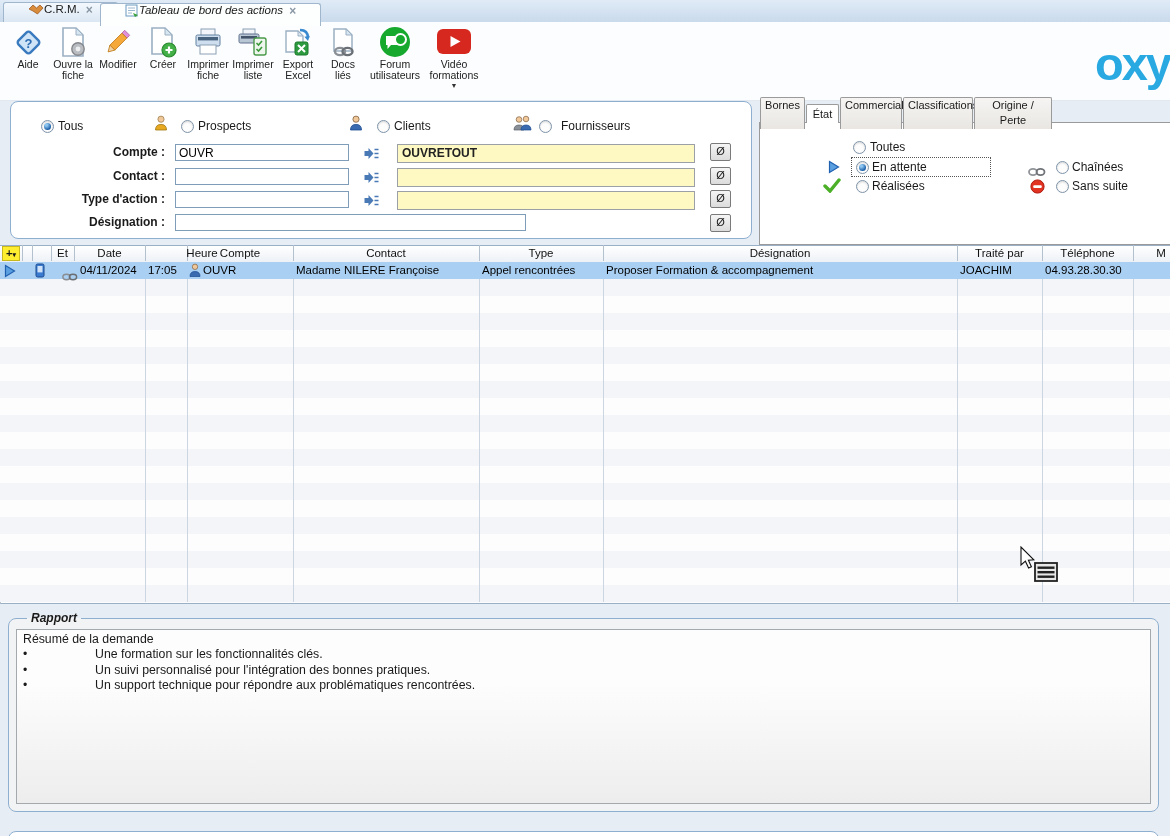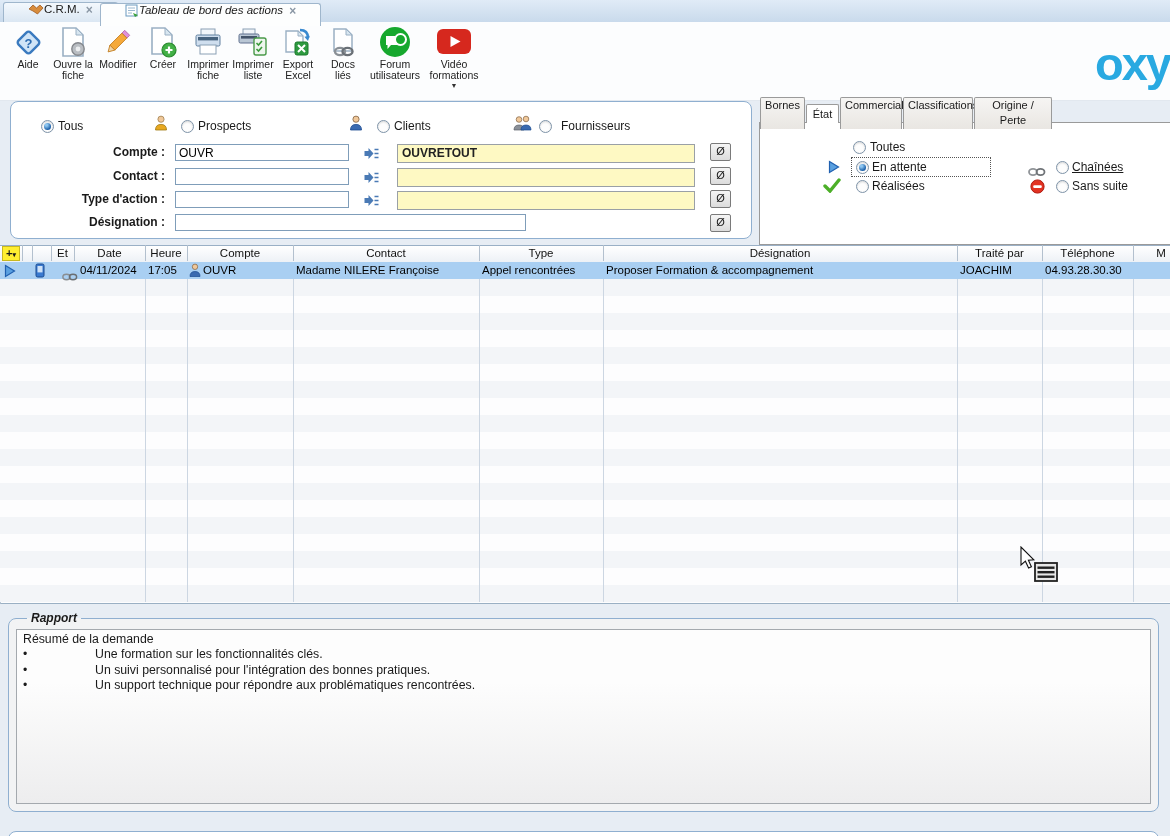--- a/index.html
+++ b/index.html
@@ -279,21 +279,21 @@
         <path d="M2 8 l5 5 L16 2" stroke="#4caf28" stroke-width="3.4" fill="none" stroke-linecap="round"></path>
       </svg></span>
   <span class="radio" style="left:856px;top:180px;"></span>
   <span class="rlbl" style="left:872px;top:179px;text-align:center;">Réalisées</span>
 
   <span class="abs" style="left:1028px;top:163px;"><svg width="18" height="10">
         <ellipse cx="5" cy="5" rx="4" ry="3.1" fill="none" stroke="#909498" stroke-width="1.8"></ellipse>
         <ellipse cx="12.5" cy="5" rx="4" ry="3.1" fill="none" stroke="#707478" stroke-width="1.8"></ellipse>
       </svg></span>
   <span class="radio" style="left:1056px;top:161px;"></span>
-  <span class="rlbl" style="left:1072px;top:160px;text-decoration:underline;">Chaînées</span>
+  <span class="rlbl" style="left:1072px;top:160px;">Chaînées</span>
 
   <span class="abs" style="left:1030px;top:179px;"><svg width="15" height="15">
         <circle cx="7.5" cy="7.5" r="6.6" fill="#e23222" stroke="#b01a10"></circle>
         <rect x="3.2" y="6.2" width="8.6" height="2.7" rx="1.2" fill="#fff"></rect>
       </svg></span>
   <span class="radio" style="left:1056px;top:180px;"></span>
   <span class="rlbl" style="left:1072px;top:179px;">Sans suite</span>
 
   <div class="abs thead"></div>
 
@@ -301,21 +301,21 @@
       linear-gradient(#b3c0ce,#b3c0ce),linear-gradient(#b3c0ce,#b3c0ce),linear-gradient(#b3c0ce,#b3c0ce),
       linear-gradient(#b3c0ce,#b3c0ce),linear-gradient(#b3c0ce,#b3c0ce),linear-gradient(#b3c0ce,#b3c0ce),
       linear-gradient(#b3c0ce,#b3c0ce),linear-gradient(#b3c0ce,#b3c0ce),linear-gradient(#b3c0ce,#b3c0ce),
       linear-gradient(#b3c0ce,#b3c0ce),linear-gradient(#b3c0ce,#b3c0ce),linear-gradient(#b3c0ce,#b3c0ce);
       background-size:1px 100%;background-repeat:no-repeat;
       background-position:22px 0,32px 0,51px 0,74px 0,145px 0,187px 0,293px 0,479px 0,603px 0,957px 0,1042px 0,1133px 0;"></div>
   <div class="abs" style="left:2px;top:246px;width:16px;height:13px;background:#ffee30;border:1px solid #c8b820;font-size:11px;font-weight:bold;line-height:12px;text-align:center;">+<span style="font-size:7px;">▾</span></div>
 
   <div class="hcell" style="left:51px;width:23px;">Et</div>
   <div class="hcell" style="left:74px;width:71px;">Date</div>
-  <div class="hcell" style="left:145px;width:42px;">Heure</div>
+  <div class="hcell" style="left:153px;width:42px;padding-left:28px;">Heure</div>
   <div class="hcell" style="left:187px;width:106px;">Compte</div>
   <div class="hcell" style="left:293px;width:186px;">Contact</div>
   <div class="hcell" style="left:479px;width:124px;">Type</div>
   <div class="hcell" style="left:603px;width:354px;">Désignation</div>
   <div class="hcell" style="left:957px;width:85px;">Traité par</div>
   <div class="hcell" style="left:1042px;width:91px;">Téléphone</div>
   <div class="hcell" style="left:1133px;width:56px;">M</div>
 
   <div class="abs" style="left:0;top:262px;width:1170px;height:341px;background:#fdfdfe;border-bottom:1px solid #9ab0c4;border-left:1px solid #b8c6d4;"></div>
   <div class="abs" style="left:0;top:279px;width:1170px;height:323px;background:repeating-linear-gradient(180deg,#f3f5f8 0 17px,#fdfdfe 17px 34px);"></div>

